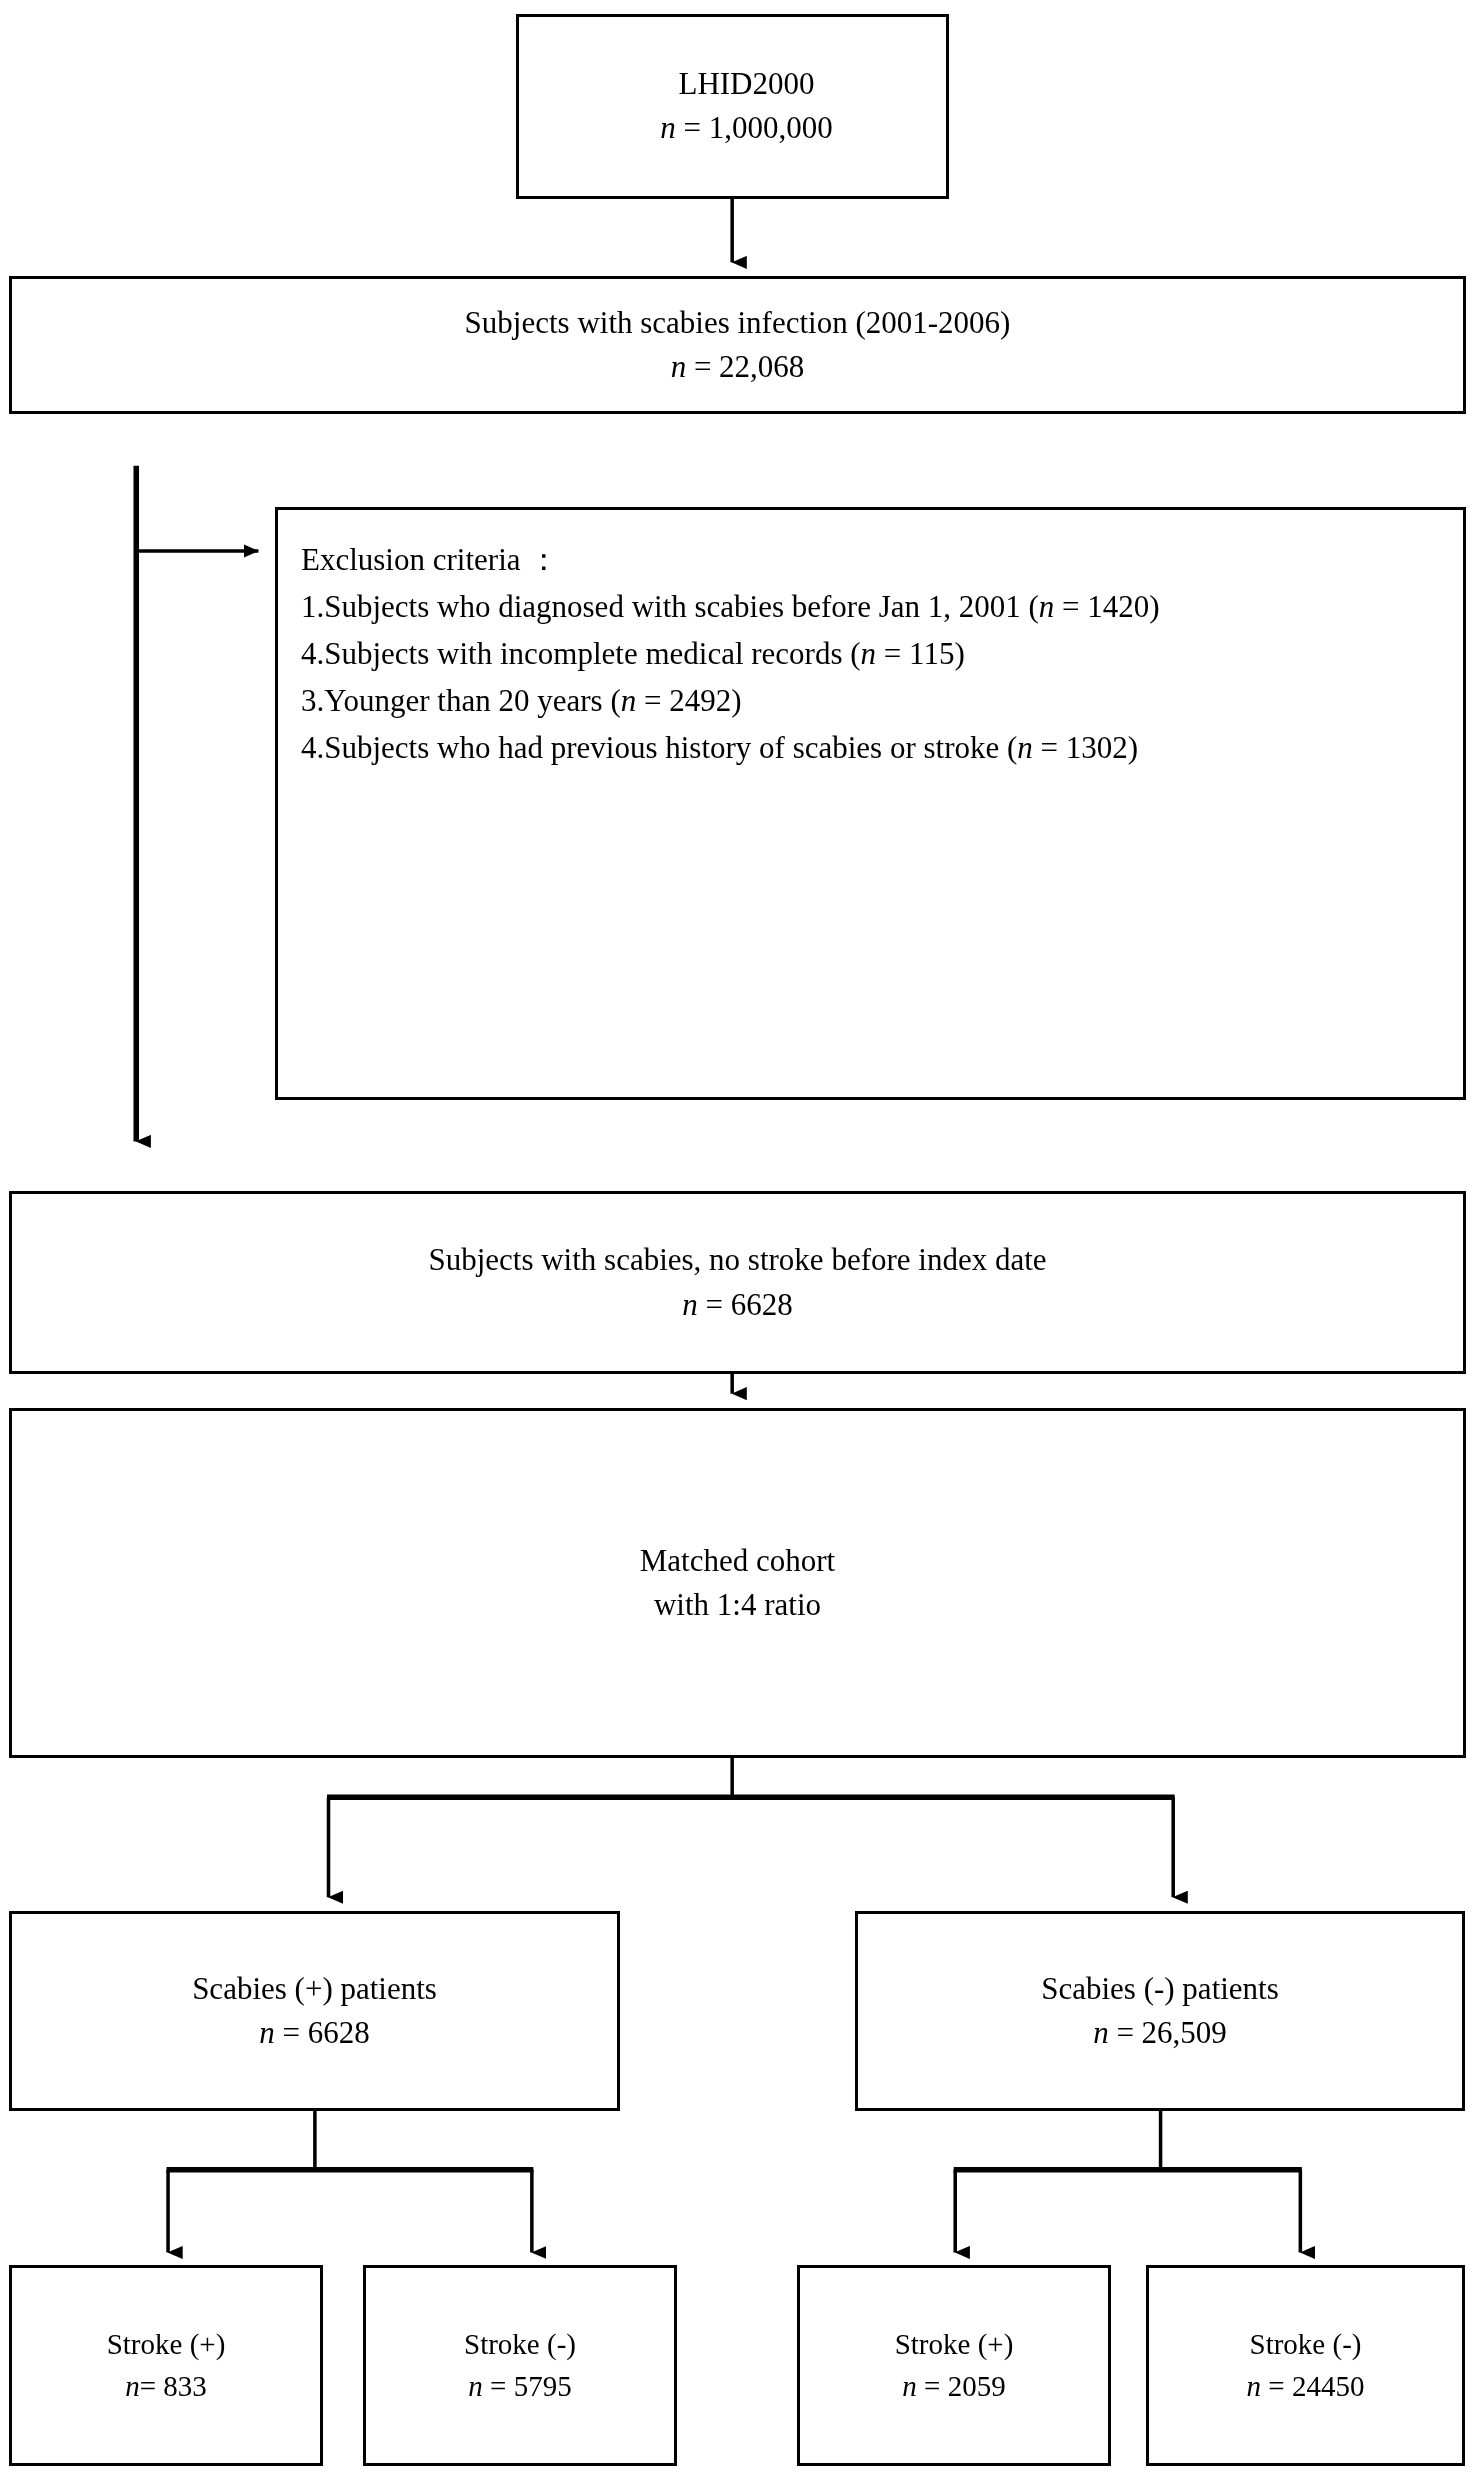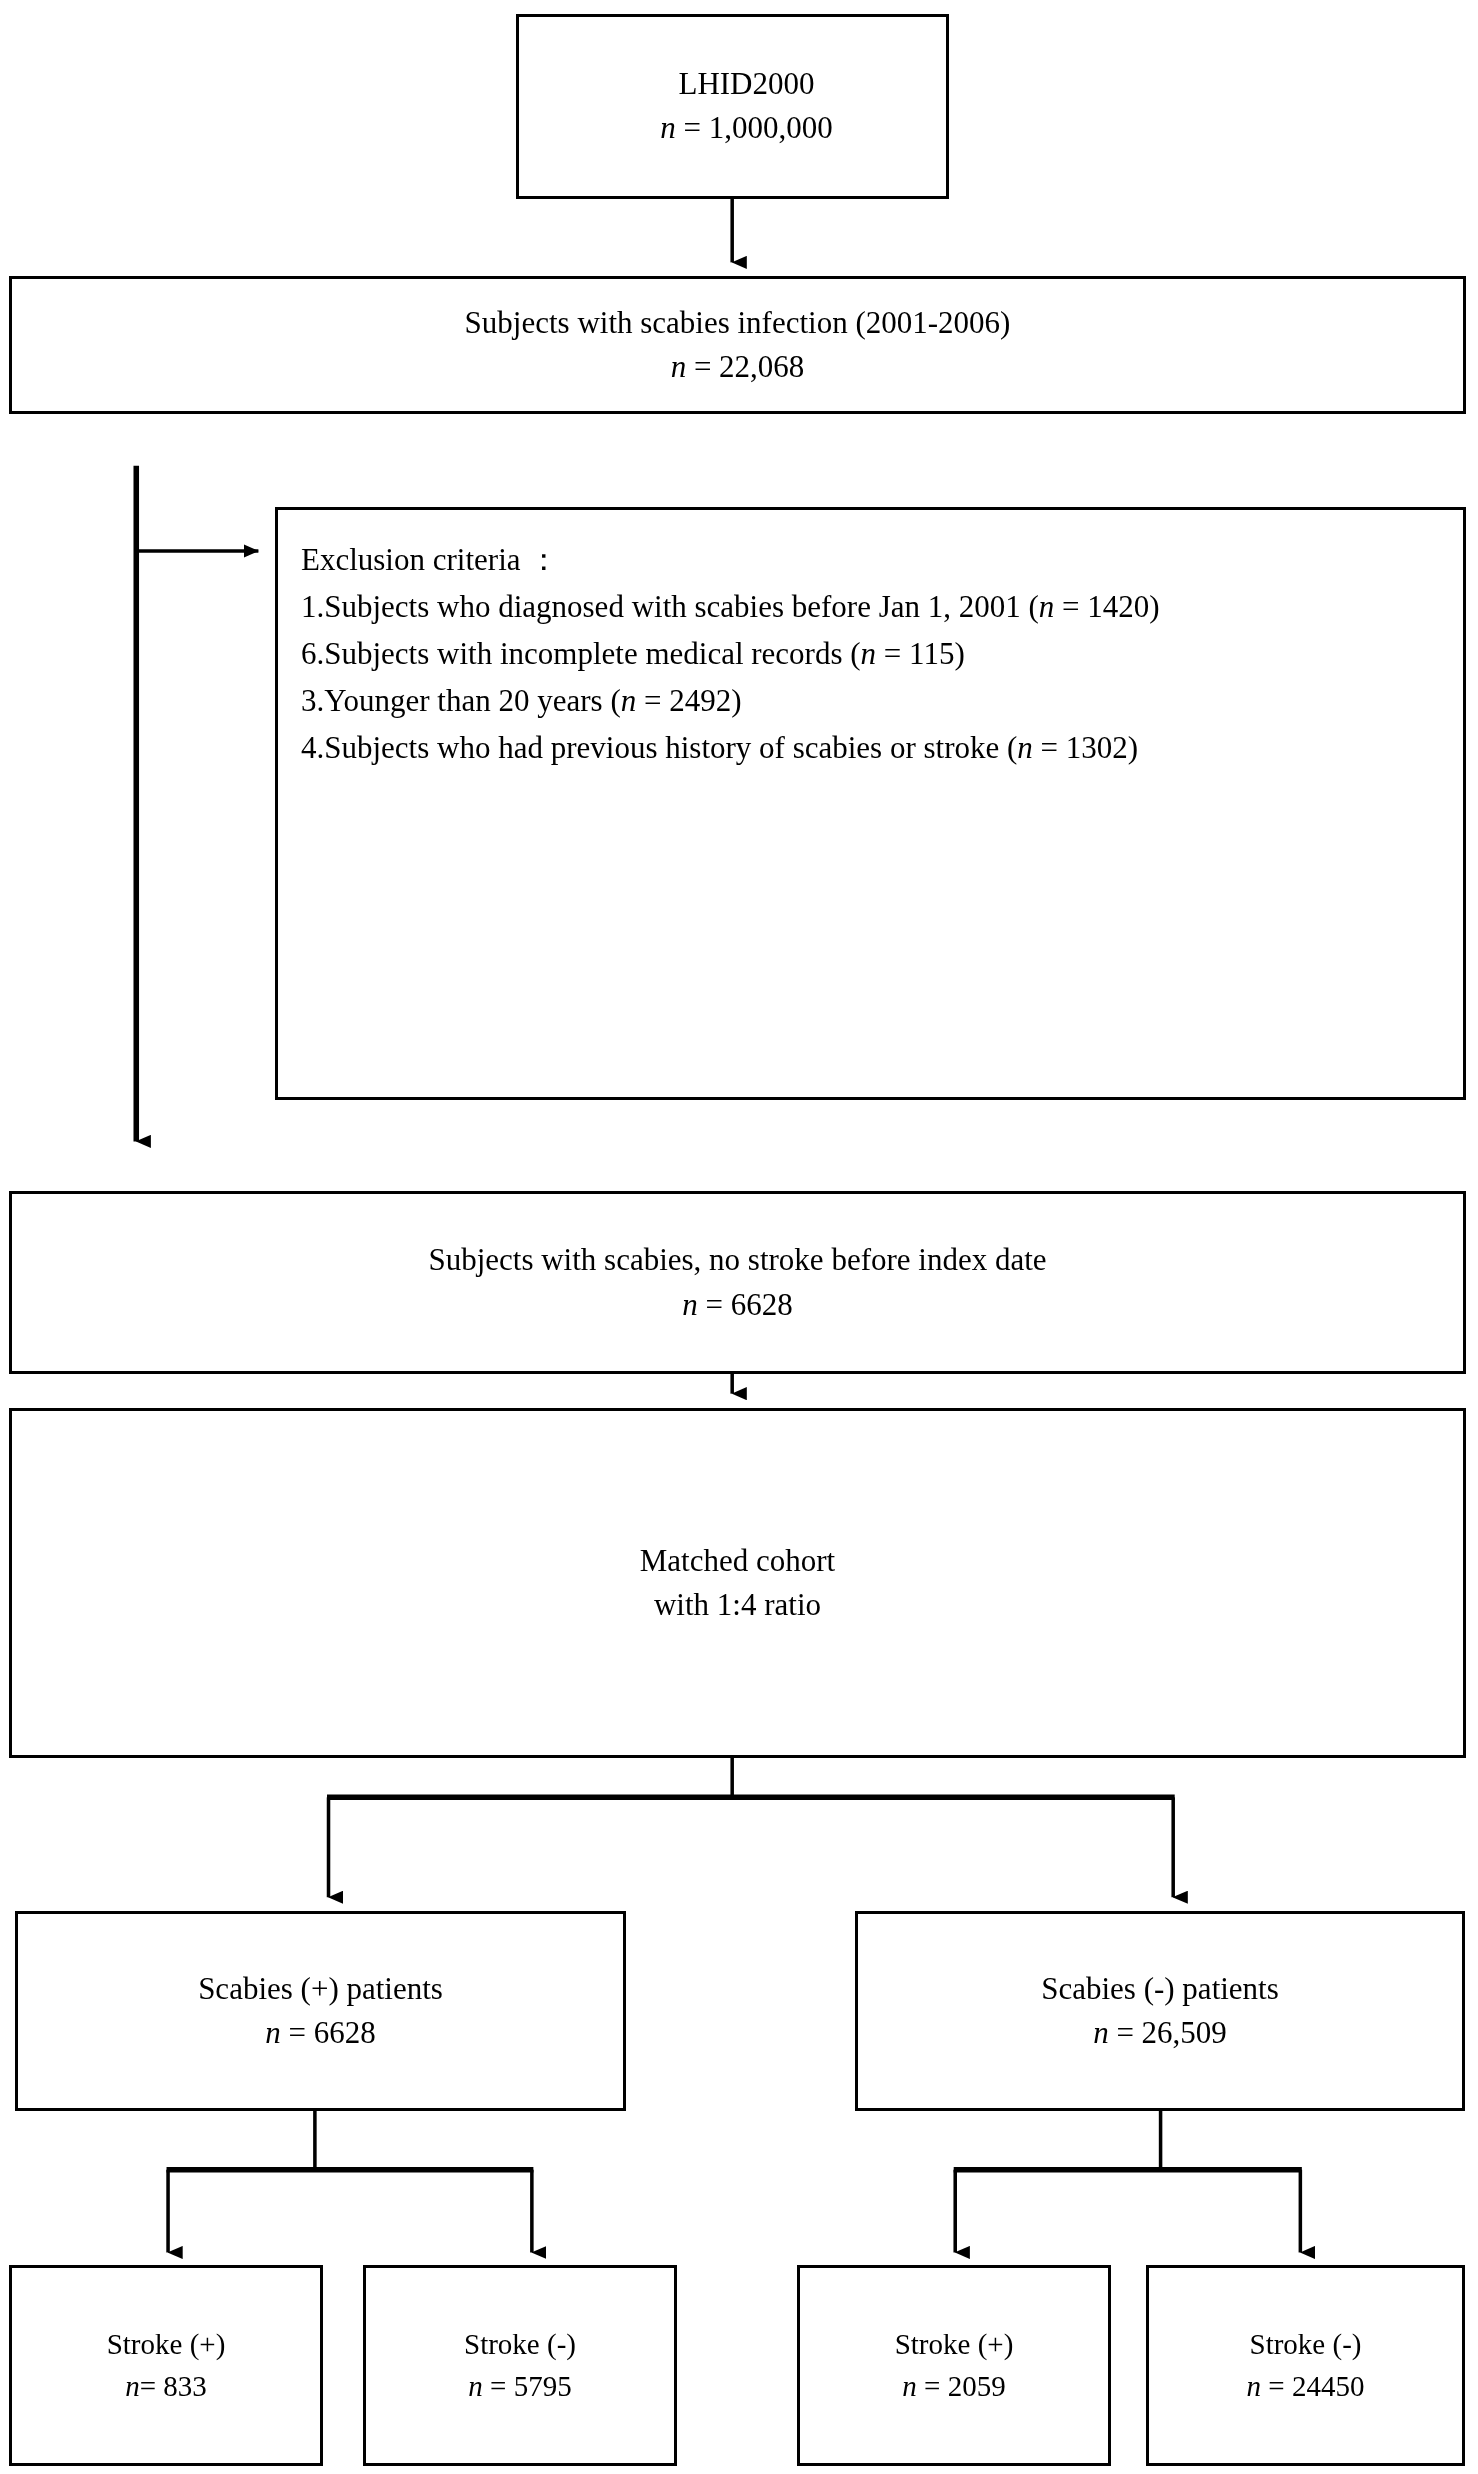--- a/index.html
+++ b/index.html
@@ -68,36 +68,36 @@
   </div>
 
   <div class="box b-wide" style="left:9px;top:276px;width:1457px;height:138px;">
     <span class="ln">Subjects with scabies infection (2001-2006)</span>
     <span class="ln"><i>n</i><span> = 22,068</span></span>
   </div>
 
   <div class="box excl" style="left:275px;top:507px;width:1191px;height:593px;">
     <span class="ln">Exclusion criteria ：</span>
     <span class="ln"><span>1.Subjects who diagnosed with scabies before Jan 1, 2001 (</span><i>n</i><span> = 1420)</span></span>
-    <span class="ln"><span>6.Subjects with incomplete medical records (</span><i>n</i><span> = 115)</span></span>
+    <span class="ln"><span>4.Subjects with incomplete medical records (</span><i>n</i><span> = 115)</span></span>
     <span class="ln"><span>3.Younger than 20 years (</span><i>n</i><span> = 2492)</span></span>
     <span class="ln"><span>4.Subjects who had previous history of scabies or stroke (</span><i>n</i><span> = 1302)</span></span>
   </div>
 
   <div class="box b-wide" style="left:9px;top:1155px;width:1457px;height:183px;margin-top:36px;">
     <span class="ln">Subjects with scabies, no stroke before index date</span>
     <span class="ln"><i>n</i><span> = 6628</span></span>
   </div>
 
   <div class="box b-wide" style="left:9px;top:1408px;width:1457px;height:350px;">
     <span class="ln mc-title">Matched cohort</span>
     <span class="ln">with 1:4 ratio</span>
   </div>
 
-  <div class="box b-wide" style="left:9px;top:1911px;width:611px;height:200px;margin-left:6px;">
+  <div class="box b-wide" style="left:9px;top:1911px;width:611px;height:200px;">
     <span class="ln">Scabies (+) patients</span>
     <span class="ln"><i>n</i><span> = 6628</span></span>
   </div>
 
   <div class="box b-wide" style="left:855px;top:1911px;width:610px;height:200px;">
     <span class="ln">Scabies (-) patients</span>
     <span class="ln"><i>n</i><span> = 26,509</span></span>
   </div>
 
   <div class="box small" style="left:9px;top:2265px;width:314px;height:201px;">

